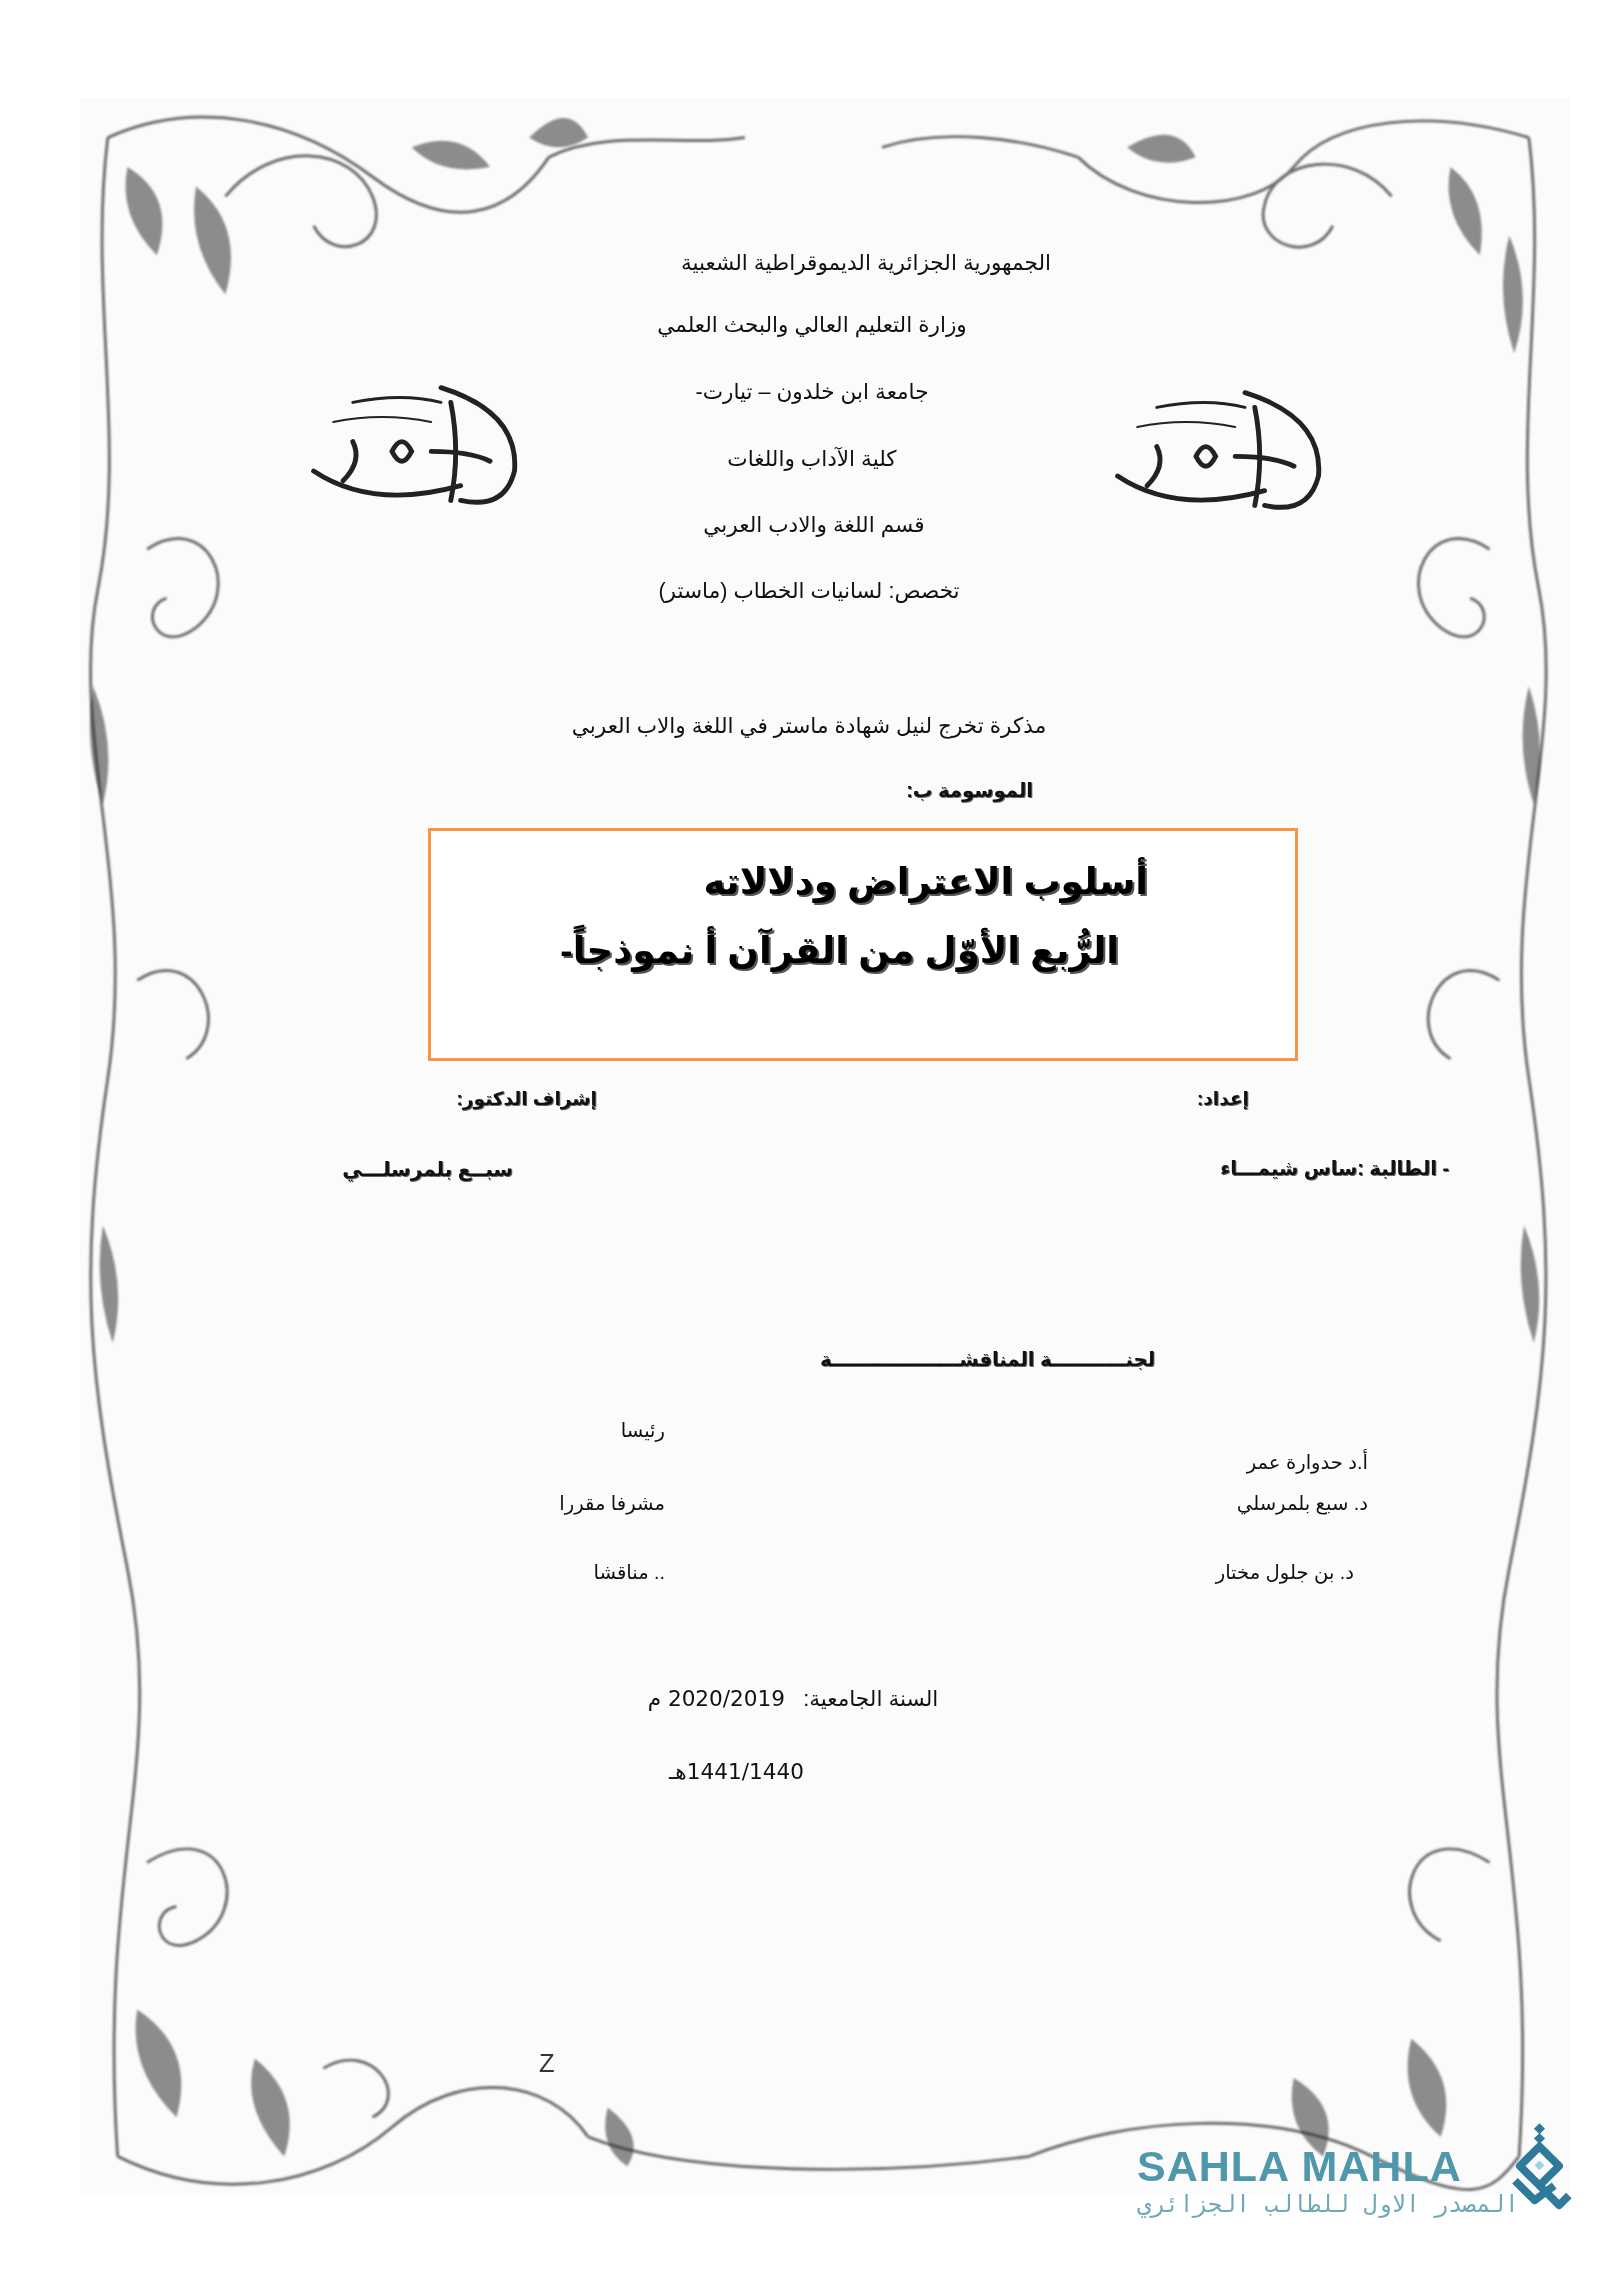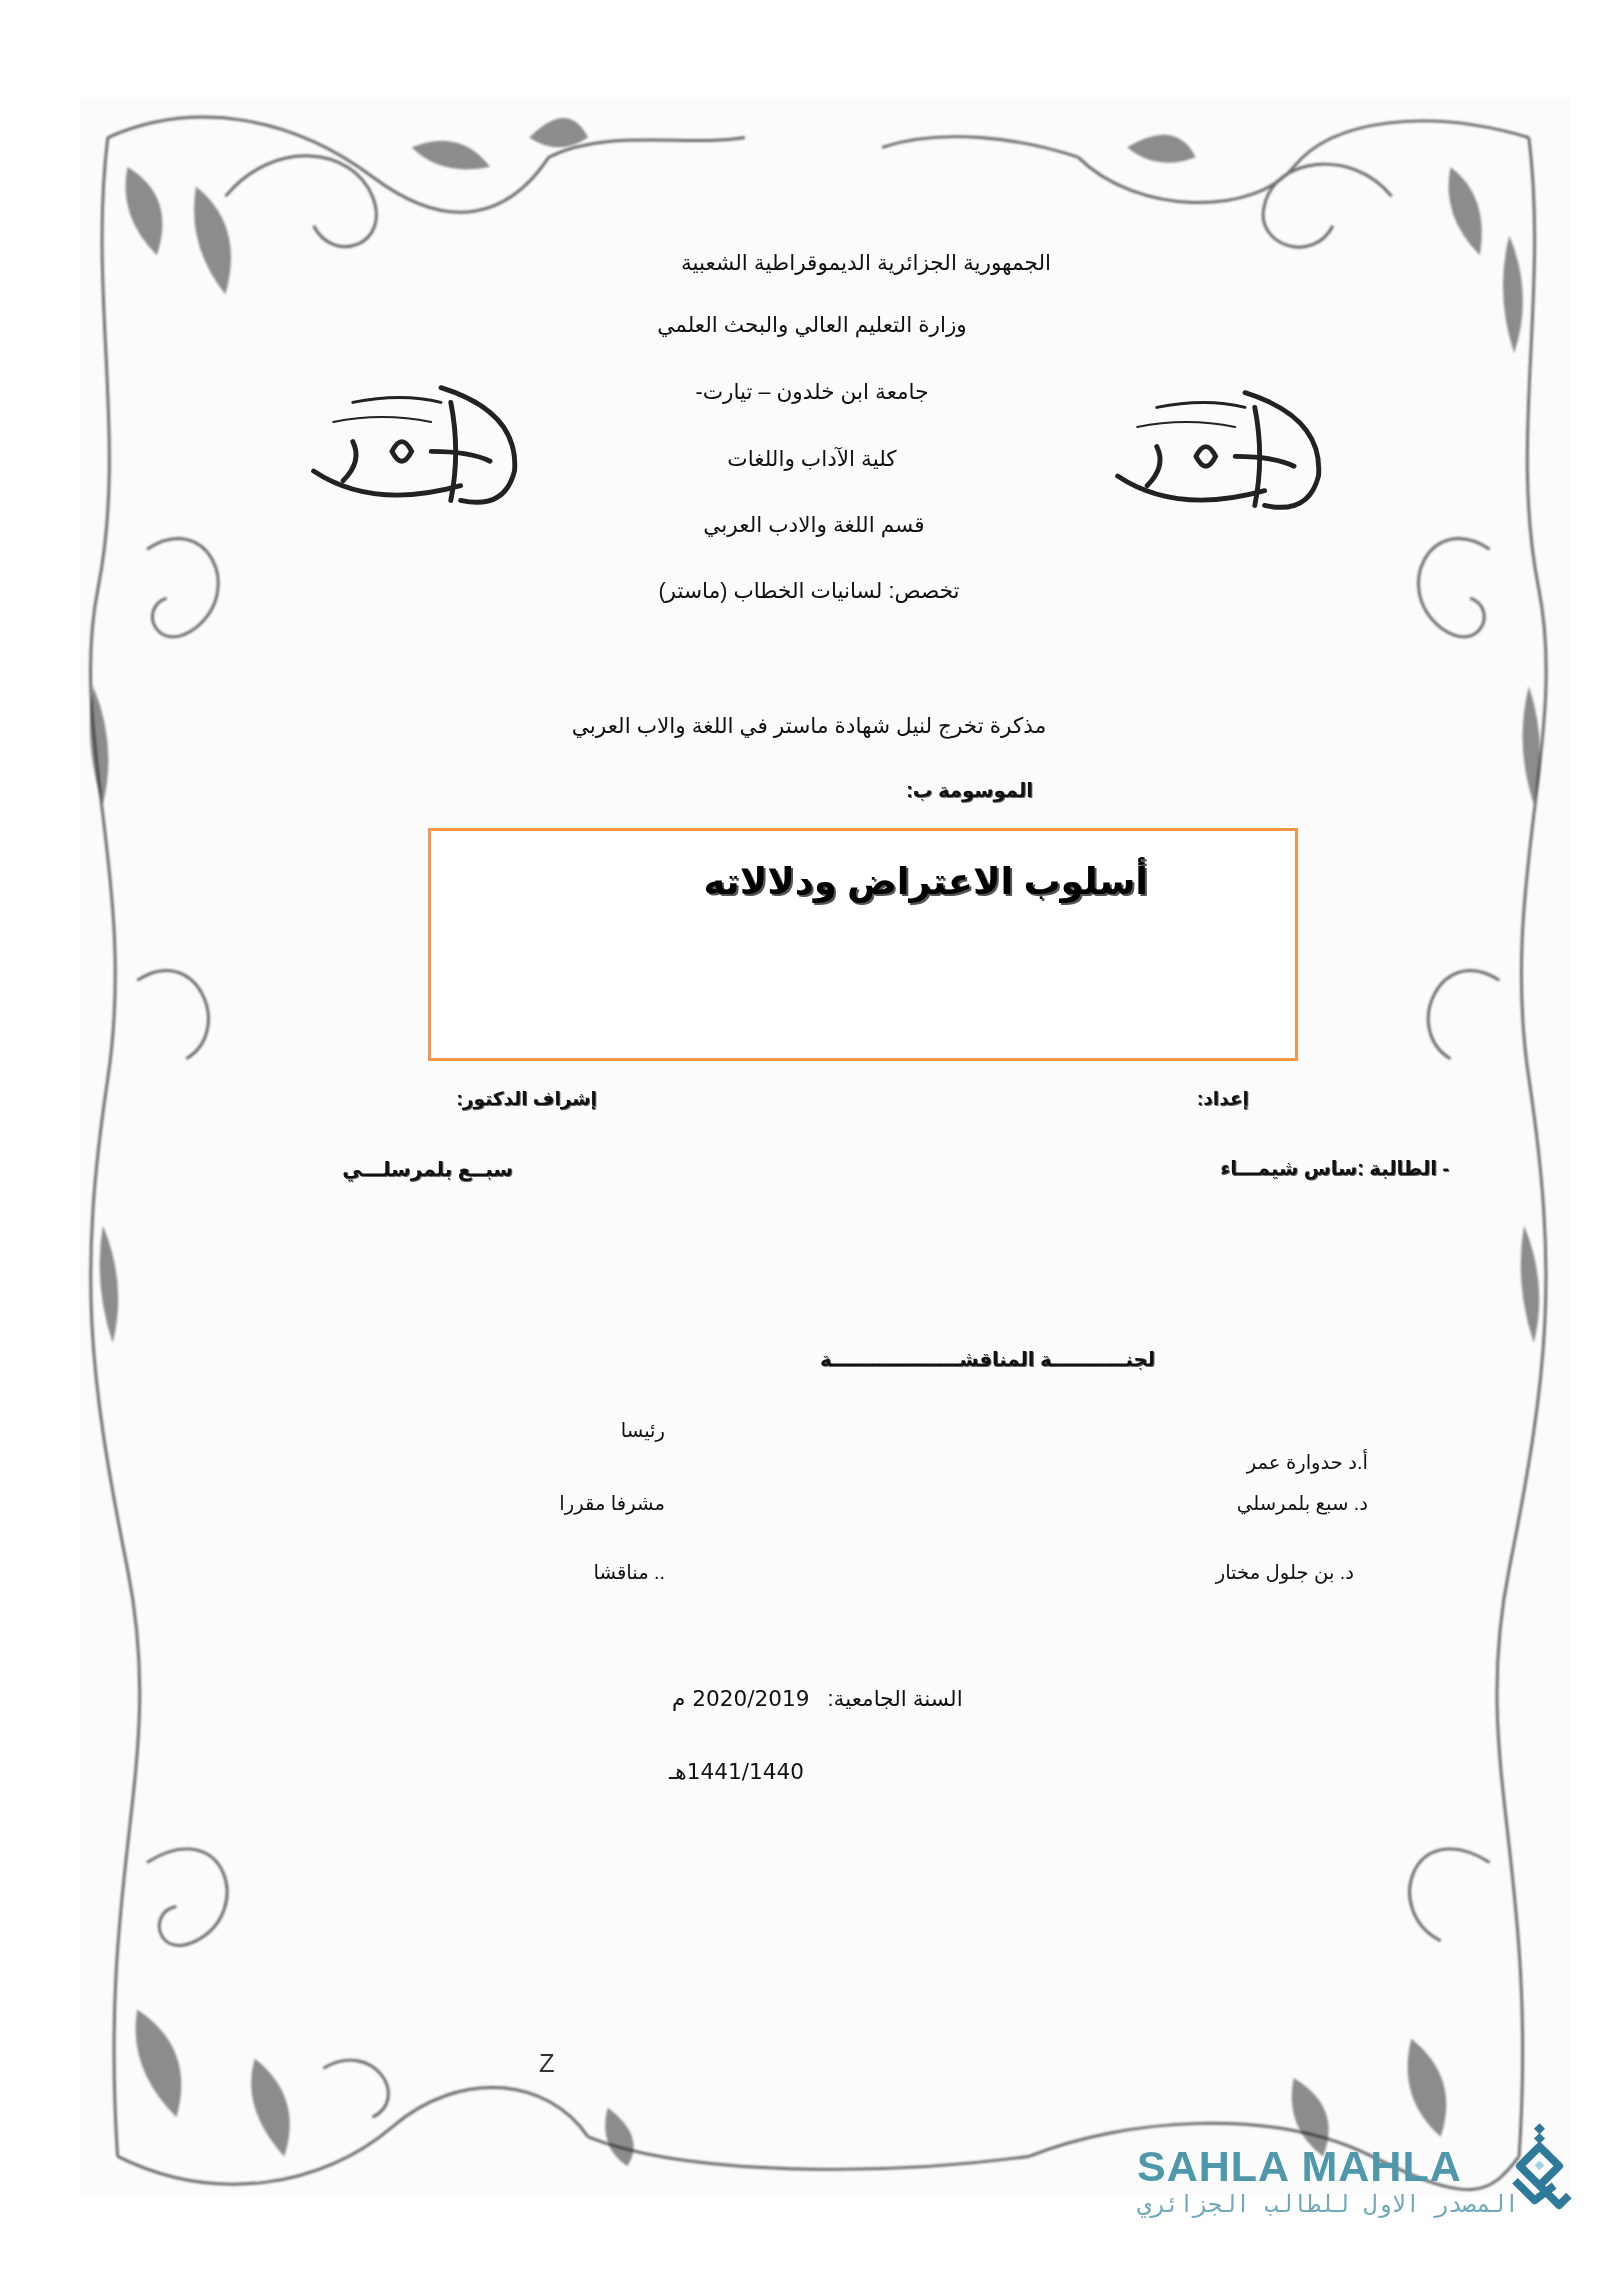--- a/index.html
+++ b/index.html
@@ -124,39 +124,40 @@
 <div class="ar hdr center" style="left:812px; top:379px;">جامعة  ابن  خلدون – تيارت-</div>
 <div class="ar hdr center" style="left:812px; top:446px;">كلية الآداب واللغات</div>
 <div class="ar hdr center" style="left:814px; top:512px;">قسم اللغة والادب العربي</div>
 <div class="ar hdr center" style="left:809px; top:578px;">تخصص: لسانيات الخطاب (ماستر)</div>
 
 <div class="ar hdr center" style="left:809px; top:713px;">مذكرة تخرج لنيل شهادة ماستر في اللغة والاب العربي</div>
 <div class="ar lbl" style="right:588px; top:779px; font-size:19.6px;">الموسومة ب:</div>
 
 <div class="title-box">
   <div class="title-line" style="right:147px; top:29px;">أسلوب الاعتراض ودلالاته</div>
+  <div class="title-line" style="right:176px; top:98px;">الرُّبع الأوّل من القرآن  أ نموذجاً-</div>
 </div>
 
 <div class="ar lbl" style="right:372px; top:1088px;">إعداد:</div>
 <div class="ar lbl" style="right:1024px; top:1088px;">إشراف الدكتور:</div>
 <div class="ar lbl" style="right:172px; top:1157px; font-size:19.6px;">- الطالبة :ساس شيمـــاء</div>
 <div class="ar lbl" style="right:1108px; top:1157px; font-size:20px;">سبــع بلمرسلـــي</div>
 
 <div class="ar lbl" style="right:466px; top:1348px; font-size:19.6px;">لجنـــــــــــة المناقشـــــــــــــــــــة</div>
 
 <div class="ar committee-row" style="right:253px; top:1419px;margin-top:32px;">أ.د   حدوارة عمر</div>
 <div class="ar committee-row" style="right:956px; top:1419px;">رئيسا</div>
 
 <div class="ar committee-row" style="right:253px; top:1492px;">د.   سبع بلمرسلي</div>
 <div class="ar committee-row" style="right:956px; top:1492px;">مشرفا مقررا</div>
 
 <div class="ar committee-row" style="right:267px; top:1561px;">د.   بن جلول مختار</div>
 <div class="ar committee-row" style="right:956px; top:1561px;">.. مناقشا</div>
 
-<div style="position:absolute; left:672px; top:1686px; direction:rtl; white-space:nowrap; width:314px; text-align:left;">
+<div style="position:absolute; left:636px; top:1686px; direction:rtl; white-space:nowrap; width:314px; text-align:center;">
   <span class="ar-inline hdr">السنة الجامعية:</span>
   <span class="year" style="margin-right:13.7px;">2020/2019 م</span>
 </div>
 <div class="year" style="position:absolute; left:669px; top:1759px; direction:rtl; white-space:nowrap;">1441/1440هـ</div>
 
 <div style="position:absolute; left:539px; top:2049px; font-size:25.5px; color:#333;">Z</div>
 
 <div class="watermark">
   <div class="wm-title">SAHLA MAHLA</div>
   <div class="wm-sub">المصدر الاول للطالب الجزائري</div>

